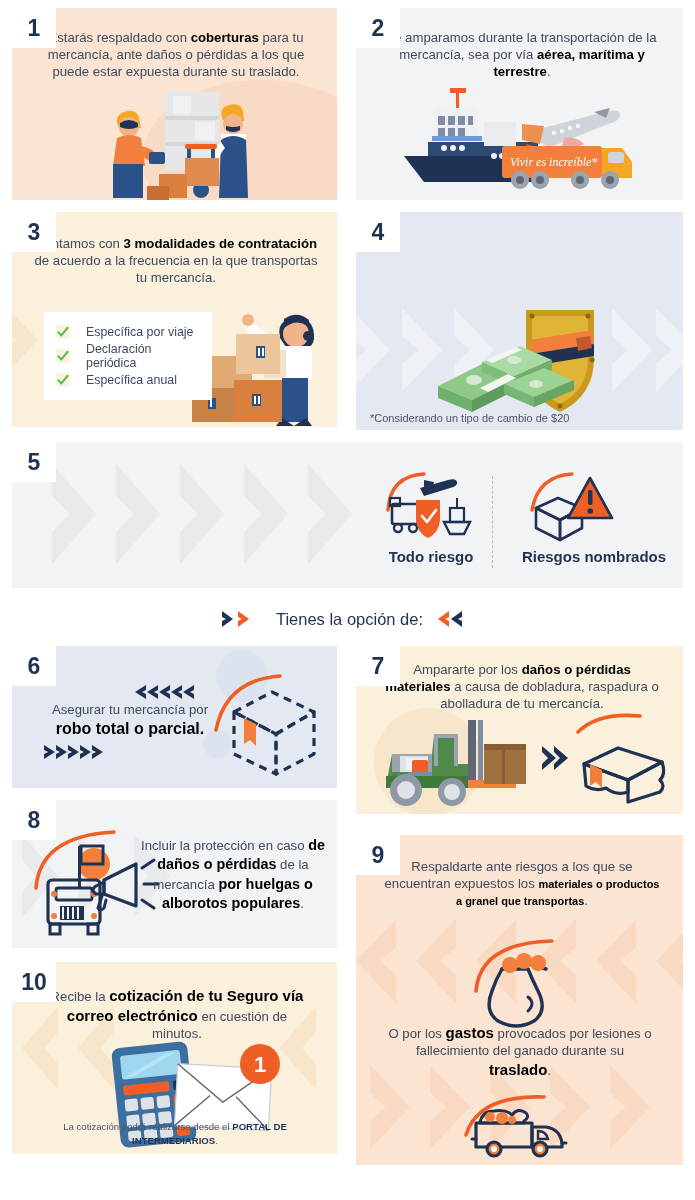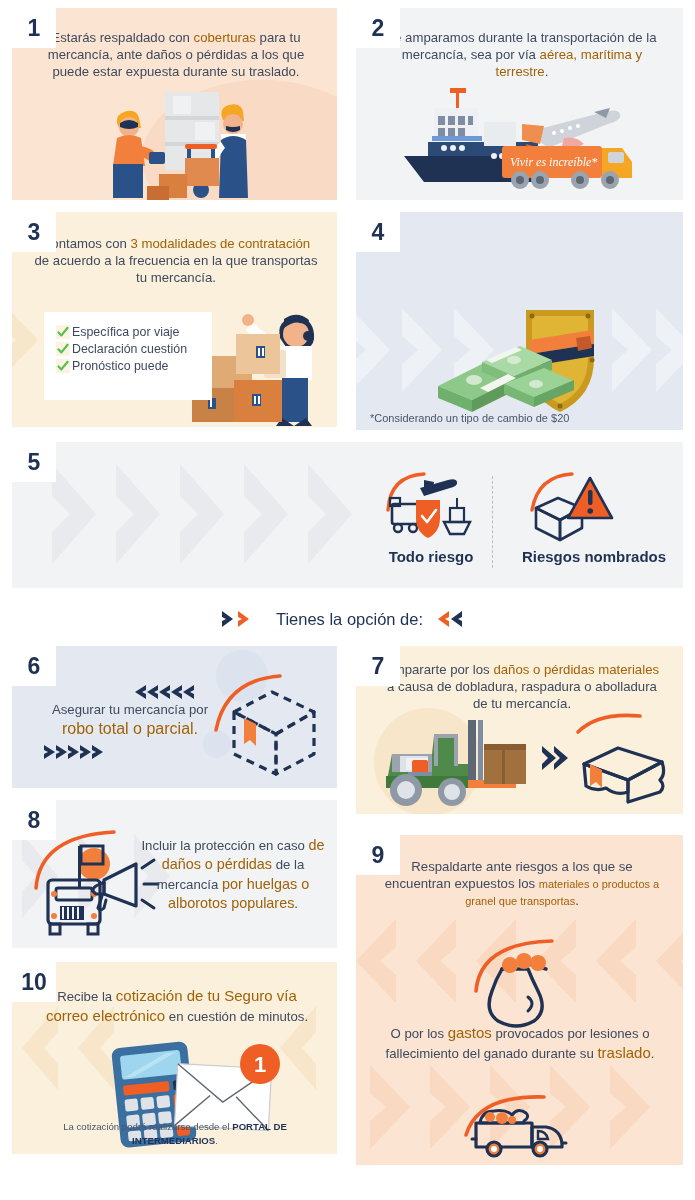--- a/index.html
+++ b/index.html
@@ -15,40 +15,40 @@
   .panel .bgarrows{position:absolute;inset:0;overflow:hidden;pointer-events:none;}
   .badge{
     position:absolute;left:0;top:0;width:44px;height:40px;background:#ffffff;
     display:flex;align-items:center;justify-content:center;
     font-weight:bold;font-size:23px;color:#1f3253;z-index:6;letter-spacing:0px;
   }
   .ptext{
     position:absolute;z-index:5;text-align:center;line-height:1.28;
     font-size:13.2px;color:#3e4a5e;
   }
-  .ptext b{color:#a16207;font-weight:normal;}
+  .ptext b{color:#000000;font-weight:bold;}
   .ptext .nv{color:#3e4a5e;font-weight:normal;}
   .art{position:absolute;z-index:4;}
   .foot{
     position:absolute;z-index:6;font-size:11px;color:#4a5568;
   }
   .foot b{color:#1f3253;}
   svg{display:block;overflow:visible;}
 
   
   .optionrow{
     position:absolute;left:0;top:598px;width:695px;height:42px;
     display:flex;align-items:center;justify-content:center;gap:12px;z-index:7;
   }
   .optionrow .lbl{font-size:16.5px;color:#1f3253;font-weight:normal;}
 
   .checkbox-card{
     position:absolute;background:#ffffff;z-index:5;
   }
-  .checkrow{display:flex;align-items:center;gap:2px;margin:3px 0;font-size:12.4px;color:#3e4a5e;}
+  .checkrow{display:flex;align-items:center;gap:16px;margin:3px 0;font-size:12.4px;color:#3e4a5e;}
   .tick{width:14px;height:14px;display:inline-block;}
   .schemecap{
     position:absolute;z-index:6;font-weight:bold;font-size:15px;color:#1f3253;text-align:center;
   }
   .vdash{position:absolute;z-index:6;border-left:1.5px dashed #b9bfca;}
 </style>
 </head>
 <body>
 
 <div class="canvas">
@@ -204,30 +204,30 @@
         </span>
         <span>Específica por viaje</span>
       </div>
       <div class="checkrow">
         <span class="tick">
           <svg width="14" height="14" viewBox="0 0 14 14">
               <rect width="14" height="14" fill="#fdf3e3"></rect>
               <path d="M2.5 7.4 L5.4 10.4 L11.6 2.8" stroke="#5bbd4e" stroke-width="2.2" fill="none" stroke-linecap="round" stroke-linejoin="round"></path>
             </svg>
         </span>
-        <span>Declaración cuestión</span>
+        <span>Declaración periódica</span>
       </div>
       <div class="checkrow">
         <span class="tick">
           <svg width="14" height="14" viewBox="0 0 14 14">
               <rect width="14" height="14" fill="#fdf3e3"></rect>
               <path d="M2.5 7.4 L5.4 10.4 L11.6 2.8" stroke="#5bbd4e" stroke-width="2.2" fill="none" stroke-linecap="round" stroke-linejoin="round"></path>
             </svg>
         </span>
-        <span>Pronóstico puede</span>
+        <span>Específica anual</span>
       </div>
     </div>
   </div>
 
   <div class="panel" style="left:356px;top:212px;width:327px;height:218px;background:#e4e9f1;">
     <div class="bgarrows">
       <svg width="327" height="218" viewBox="0 0 327 218">
         <g fill="#eef1f6">
           <path d="M-6 96 l40 42 l-40 42 l0 -28 l16 -14 l-16 -14z"></path>
           <path d="M46 96 l40 42 l-40 42 l0 -28 l16 -14 l-16 -14z"></path>

